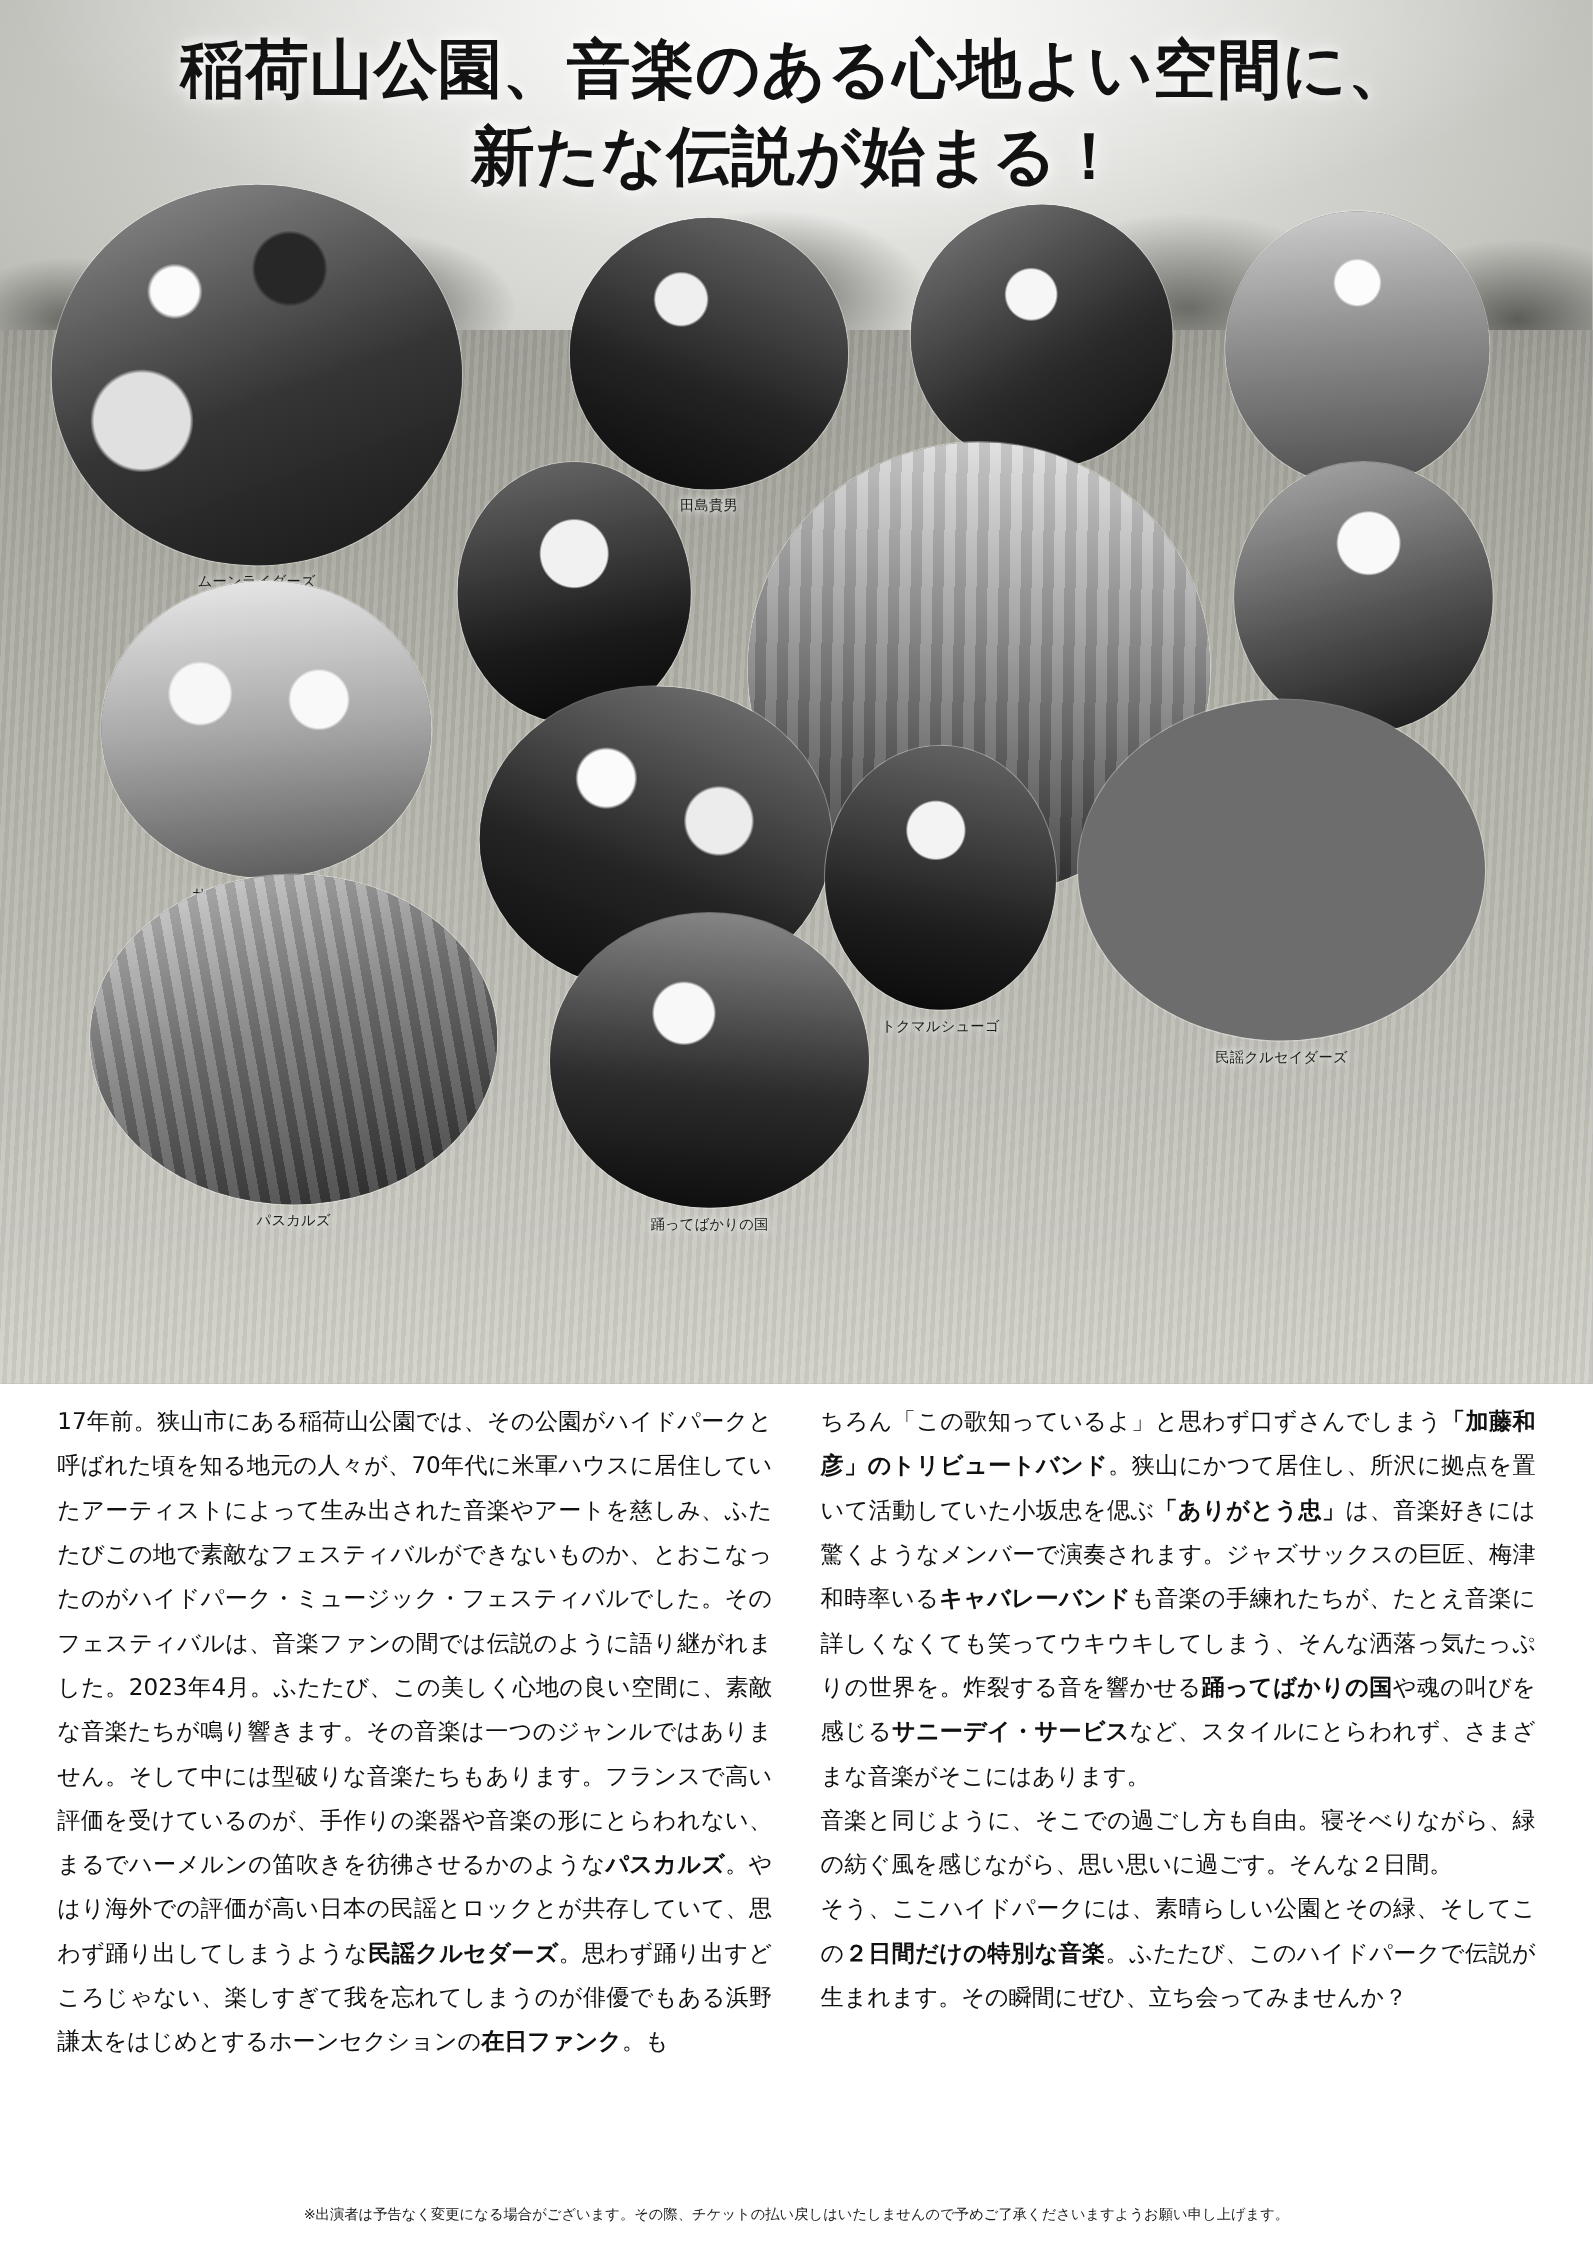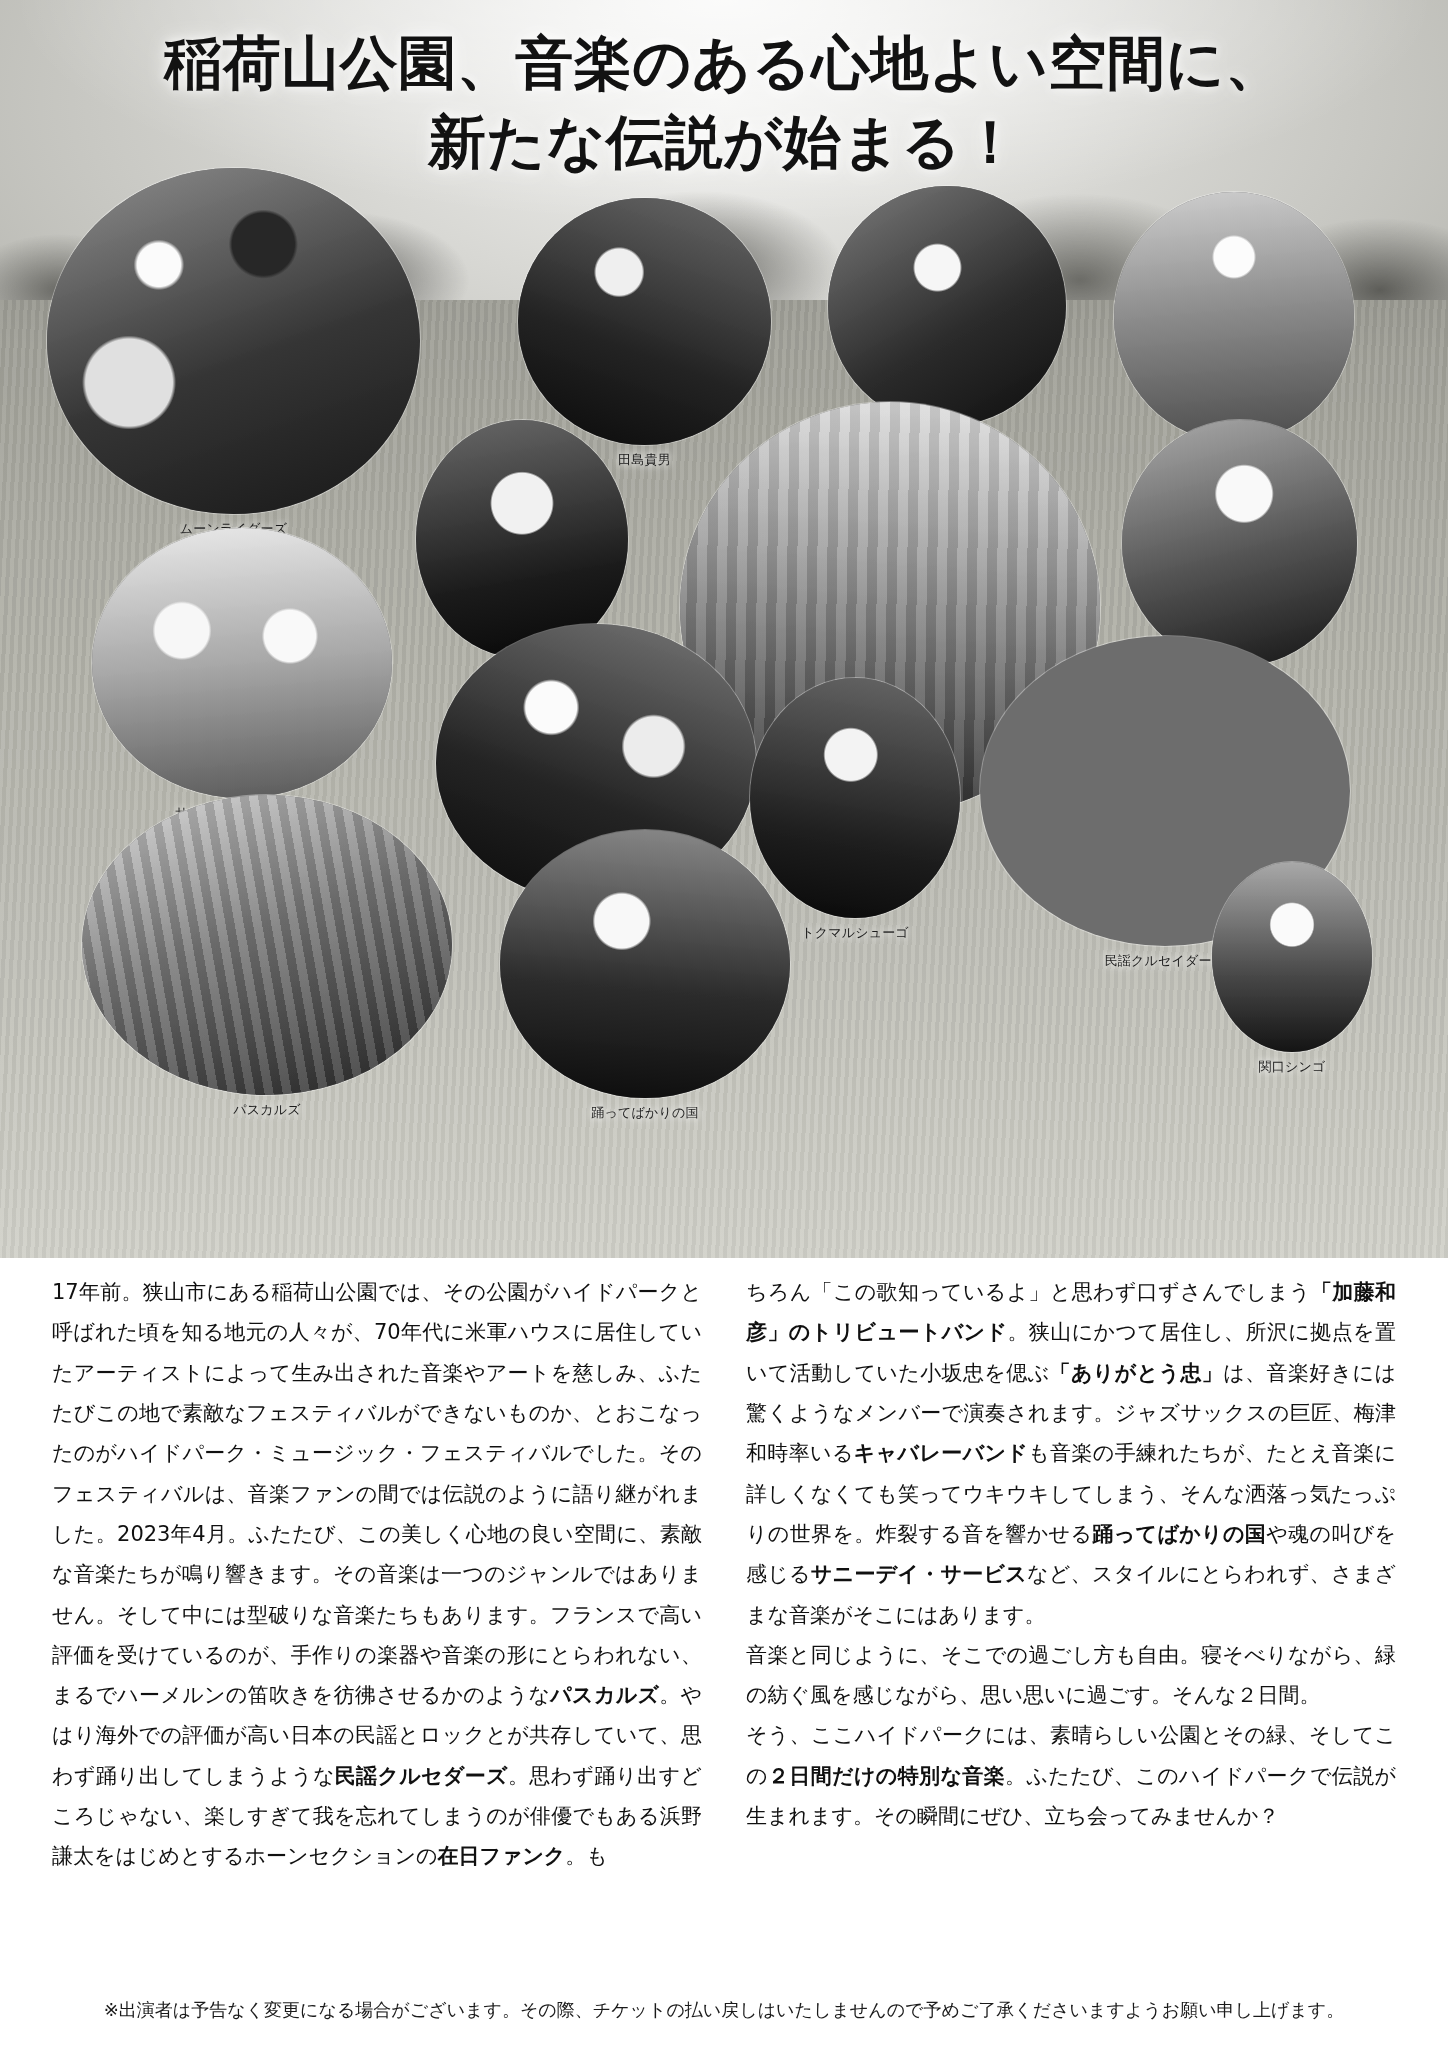--- a/index.html
+++ b/index.html
@@ -170,21 +170,21 @@
   }
   .col p { margin: 0 0 0 0; }
   .col b { font-weight: bold; }
 
   .footnote {
     position: absolute;
     left: 0; right: 0;
     bottom: 26px;
     text-align: center;
     font-family: "DejaVu Sans", sans-serif;
-    font-size: 18px;
+    font-size: 13px;
     color: #1a1a1a;
   }
 </style>
 </head>
 <body>
 
 <div class="hero">
   <div class="sky-glow"></div>
   <div class="treeline"></div>
   <div class="grass"></div>
@@ -279,26 +279,20 @@
   </div>
 
   <div class="portrait" style="left:500px; top:830px; width:290px;">
     <div class="bubble" style="width:290px; height:268px;">
         <div class="ph p13"></div>
       </div>
     <div class="caption">踊ってばかりの国</div>
   </div>
 
 
-  <div class="portrait" style="left:1212px; top:862px; width:160px;">
-    <div class="bubble" style="width:160px; height:190px;">
-        <div class="ph p15"></div>
-      </div>
-    <div class="caption">関口シンゴ</div>
-  </div>
 </div>
 
 <div class="article">
   <div class="col">
     <p>17年前。狭山市にある稲荷山公園では、その公園がハイドパークと呼ばれた頃を知る地元の人々が、70年代に米軍ハウスに居住していたアーティストによって生み出された音楽やアートを慈しみ、ふたたびこの地で素敵なフェスティバルができないものか、とおこなったのがハイドパーク・ミュージック・フェスティバルでした。そのフェスティバルは、音楽ファンの間では伝説のように語り継がれました。2023年4月。ふたたび、この美しく心地の良い空間に、素敵な音楽たちが鳴り響きます。その音楽は一つのジャンルではありません。そして中には型破りな音楽たちもあります。フランスで高い評価を受けているのが、手作りの楽器や音楽の形にとらわれない、まるでハーメルンの笛吹きを彷彿させるかのような<b>パスカルズ</b>。やはり海外での評価が高い日本の民謡とロックとが共存していて、思わず踊り出してしまうような<b>民謡クルセダーズ</b>。思わず踊り出すどころじゃない、楽しすぎて我を忘れてしまうのが俳優でもある浜野謙太をはじめとするホーンセクションの<b>在日ファンク</b>。も</p>
   </div>
   <div class="col">
     <p>ちろん「この歌知っているよ」と思わず口ずさんでしまう<b>「加藤和彦」のトリビュートバンド</b>。狭山にかつて居住し、所沢に拠点を置いて活動していた小坂忠を偲ぶ<b>「ありがとう忠」</b>は、音楽好きには驚くようなメンバーで演奏されます。ジャズサックスの巨匠、梅津和時率いる<b>キャバレーバンド</b>も音楽の手練れたちが、たとえ音楽に詳しくなくても笑ってウキウキしてしまう、そんな洒落っ気たっぷりの世界を。炸裂する音を響かせる<b>踊ってばかりの国</b>や魂の叫びを感じる<b>サニーデイ・サービス</b>など、スタイルにとらわれず、さまざまな音楽がそこにはあります。<br>音楽と同じように、そこでの過ごし方も自由。寝そべりながら、緑の紡ぐ風を感じながら、思い思いに過ごす。そんな２日間。<br>そう、ここハイドパークには、素晴らしい公園とその緑、そしてこの<b>２日間だけの特別な音楽</b>。ふたたび、このハイドパークで伝説が生まれます。その瞬間にぜひ、立ち会ってみませんか？</p>
   </div>
 </div>

